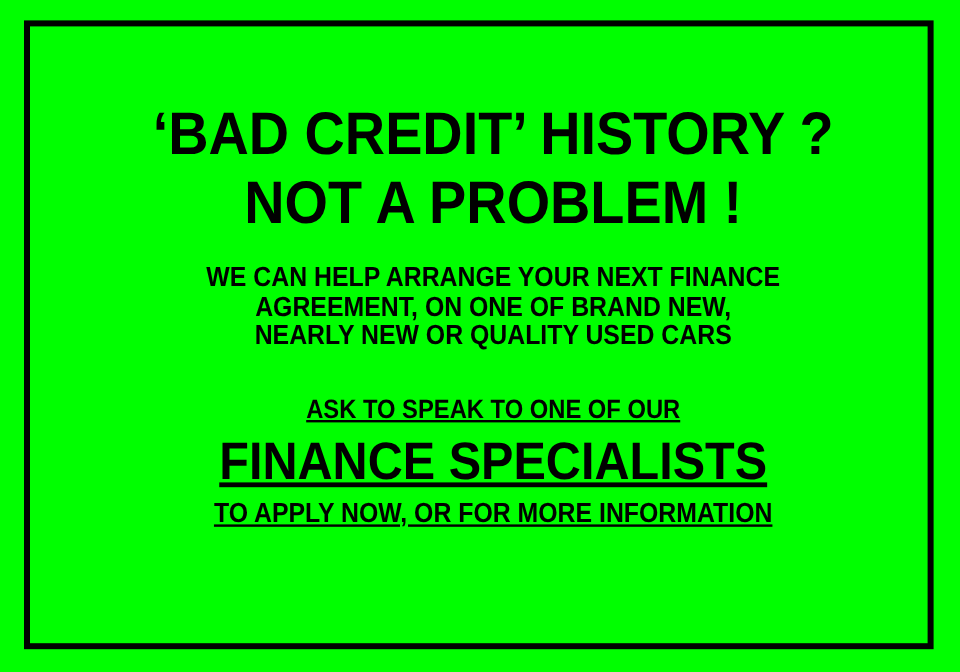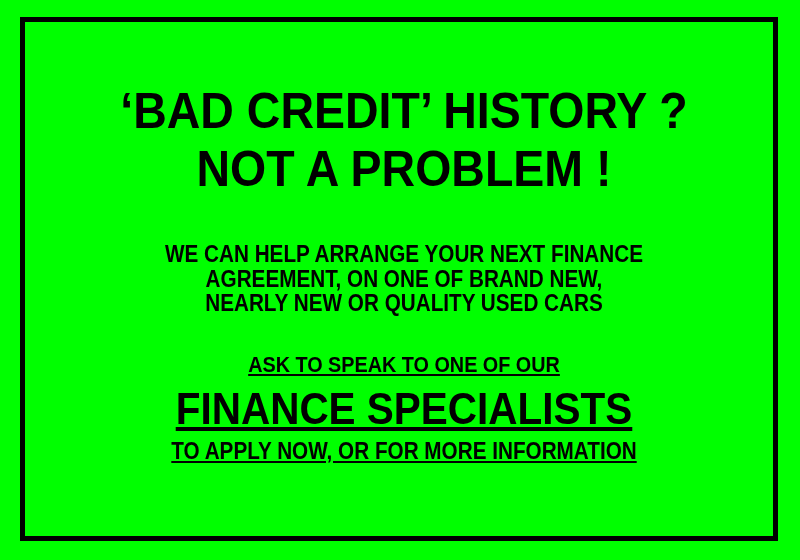--- a/index.html
+++ b/index.html
@@ -29,21 +29,21 @@
     top: 17px;
     width: 758px;
     height: 524px;
     border: 5px solid #000000;
     box-sizing: border-box;
     pointer-events: none;
   }
 
   #content {
     position: absolute;
-    left: 25px;
+    left: 32px;
     top: 17px;
     width: 758px;
     height: 524px;
     box-sizing: border-box;
     display: flex;
     flex-direction: column;
     align-items: center;
     text-align: center;
     color: #000000;
   }
@@ -63,21 +63,21 @@
   }
   .headline {
     font-size: 50px;
     line-height: 58px;
     font-weight: 700;
     transform: scaleX(0.93);
   }
 
   
   #body-block {
-    margin-top: 44px;
+    margin-top: 20px;
     width: 100%;
   }
   .body-line {
     font-size: 23px;
     line-height: 24.5px;
     font-weight: 700;
     transform: scaleX(0.90);
   }
 
   

